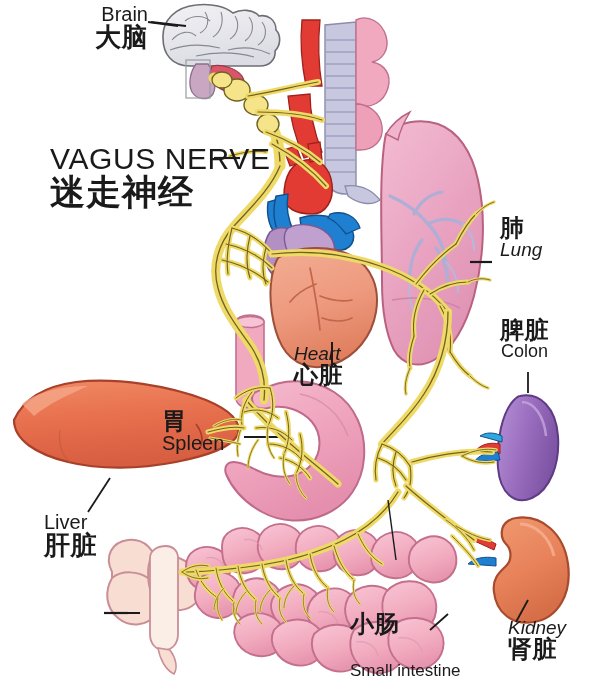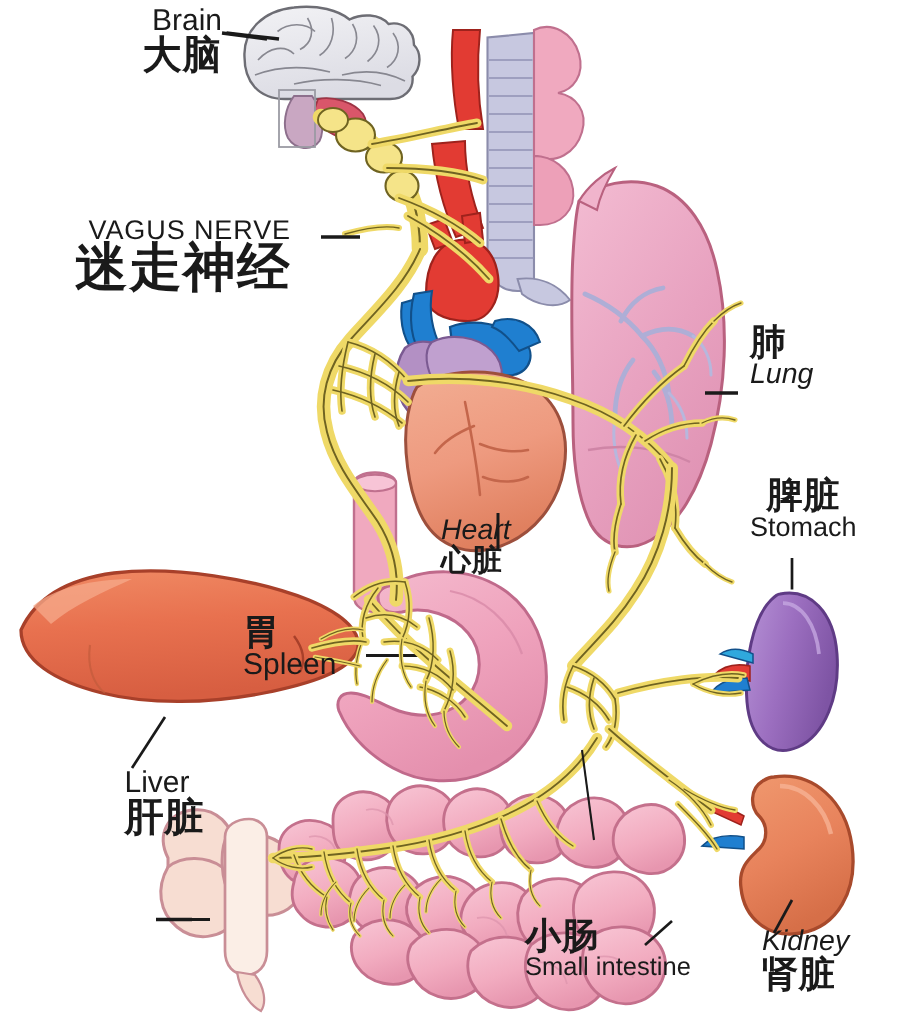--- a/index.html
+++ b/index.html
@@ -14,26 +14,26 @@
   
   .lbl{position:absolute;white-space:nowrap;color:#1a1a1a;line-height:1.02;}
   .lbl .en{font-family:"Liberation Sans","DejaVu Sans",sans-serif;font-weight:400;}
   .lbl .zh{font-family:"DejaVu Sans","Liberation Sans",sans-serif;font-weight:700;}
   .r{text-align:right;}
   .c{text-align:left;}
 
   .sz-en-20{font-size:20px;}
   .sz-en-19{font-size:19px;font-style:italic;}
   .sz-en-18{font-size:18px;}
-  .sz-en-17{font-size:17px;}
+  .sz-en-17{font-size:17px;margin-top:26px;}
   .sz-zh-26{font-size:26px;letter-spacing:.5px;}
   .sz-zh-24{font-size:24px;letter-spacing:.5px;}
-  .sz-zh-20{font-size:20px;letter-spacing:.5px;}
-
-  .vagus-en{font-size:18px;letter-spacing:.6px;text-align:right;}
+  .sz-zh-20{font-size:24px;letter-spacing:.5px;}
+
+  .vagus-en{font-size:30px;letter-spacing:.6px;text-align:right;}
   .vagus-zh{font-size:35px;letter-spacing:1px;font-weight:700;}
 </style>
 </head>
 <body>
 
 <div id="stage">
 
 <svg id="diagram" viewBox="0 0 600 683" xmlns="http://www.w3.org/2000/svg">
   <defs>
     <linearGradient id="gLiver" x1="0" y1="0" x2="0.2" y2="1">
@@ -580,29 +580,29 @@
   <div class="en sz-en-19">Lung</div>
 </div>
 
 <div class="lbl c" style="left:294px;top:344px;width:76px;">
   <div class="en sz-en-19">Heart</div>
   <div class="zh sz-zh-20">心脏</div>
 </div>
 
 <div class="lbl" style="left:500px;top:318px;text-align:center;">
   <div class="zh sz-zh-24">脾脏</div>
-  <div class="en sz-en-18">Stomach</div>
+  <div class="en sz-en-18">Colon</div>
 </div>
 
 <div class="lbl" style="left:162px;top:409px;">
   <div class="zh sz-zh-24">胃</div>
   <div class="en sz-en-20">Spleen</div>
 </div>
 
-<div class="lbl" style="left:44px;top:512px;margin-left:39px;">
+<div class="lbl" style="left:44px;top:512px;">
   <div class="en sz-en-20">Liver</div>
   <div class="zh sz-zh-26">肝脏</div>
 </div>
 
 
 <div class="lbl c" style="left:350px;top:612px;width:160px;">
   <div class="zh sz-zh-24">小肠</div>
   <div class="en sz-en-17">Small intestine</div>
 </div>
 

